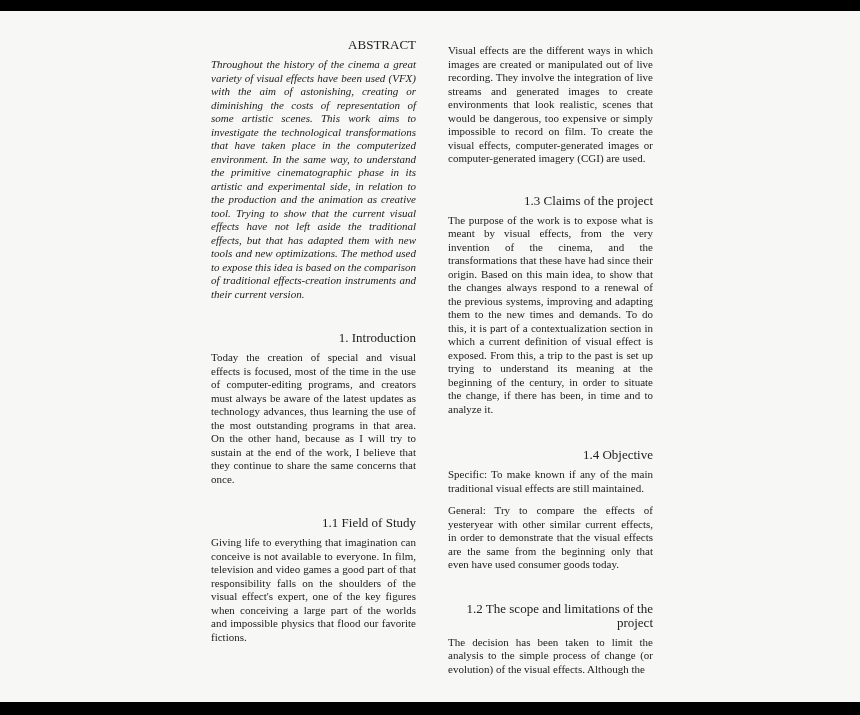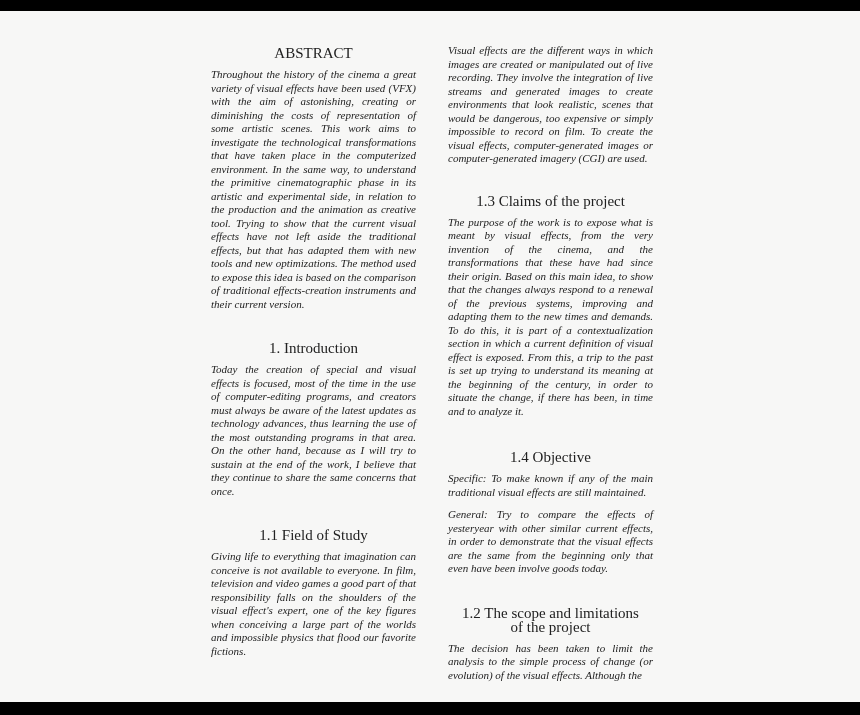--- a/index.html
+++ b/index.html
@@ -21,32 +21,31 @@
   .edge-bar.top { top: 0; height: 11px; }
   .edge-bar.bottom { bottom: 0; height: 13px; }
   .col {
     position: absolute;
     top: 38px;
     width: 205px;
   }
   .col-left { left: 211px; }
   .col-right { left: 448px; }
   .heading {
-    font-size: 15px;
+    font-size: 13px;
     line-height: 14px;
-    margin: 8px;
-    text-align: center;
+    margin: 0;
+    text-align: right;
   }
   .para {
     font-size: 11px;
     line-height: 13.5px;
     margin: 0;
     text-align: justify;
     text-justify: inter-word;
-    font-style: italic;
   }
   .italic { font-style: italic; }
   .mt-sm  { margin-top: 6px; }
   .mt-md  { margin-top: 9px; }
   .mt-28  { margin-top: 28px; }
   .mt-30  { margin-top: 30px; }
   .mt-32  { margin-top: 32px; }
 </style>
 </head>
 <body>
@@ -63,20 +62,20 @@
     <p class="heading mt-30">1.1 Field of Study</p>
     <p class="para mt-sm">Giving life to everything that imagination can conceive is not available to everyone. In film, television and video games a good part of that responsibility falls on the shoulders of the visual effect's expert, one of the key figures when conceiving a large part of the worlds and impossible physics that flood our favorite fictions.</p>
   </div>
 
   <div class="col col-right">
     <p class="para mt-sm">Visual effects are the different ways in which images are created or manipulated out of live recording. They involve the integration of live streams and generated images to create environments that look realistic, scenes that would be dangerous, too expensive or simply impossible to record on film. To create the visual effects, computer-generated images or computer-generated imagery (CGI) are used.</p>
     <p class="heading mt-28">1.3 Claims of the project</p>
     <p class="para mt-sm">The purpose of the work is to expose what is meant by visual effects, from the very invention of the cinema, and the transformations that these have had since their origin. Based on this main idea, to show that the changes always respond to a renewal of the previous systems, improving and adapting them to the new times and demands. To do this, it is part of a contextualization section in which a current definition of visual effect is exposed. From this, a trip to the past is set up trying to understand its meaning at the beginning of the century, in order to situate the change, if there has been, in time and to analyze it.</p>
     <p class="heading mt-32">1.4 Objective</p>
     <p class="para mt-sm">Specific: To make known if any of the main traditional visual effects are still maintained.</p>
-    <p class="para mt-md">General: Try to compare the effects of yesteryear with other similar current effects, in order to demonstrate that the visual effects are the same from the beginning only that even have been involve goods today.</p>
+    <p class="para mt-md">General: Try to compare the effects of yesteryear with other similar current effects, in order to demonstrate that the visual effects are the same from the beginning only that even have used consumer goods today.</p>
     <p class="heading mt-30">1.2 The scope and limitations of the project</p>
     <p class="para mt-sm">The decision has been taken to limit the analysis to the simple process of change (or evolution) of the visual effects. Although the</p>
   </div>
 
   <div class="edge-bar bottom"></div>
 
 </div>
 
 </body></html>

